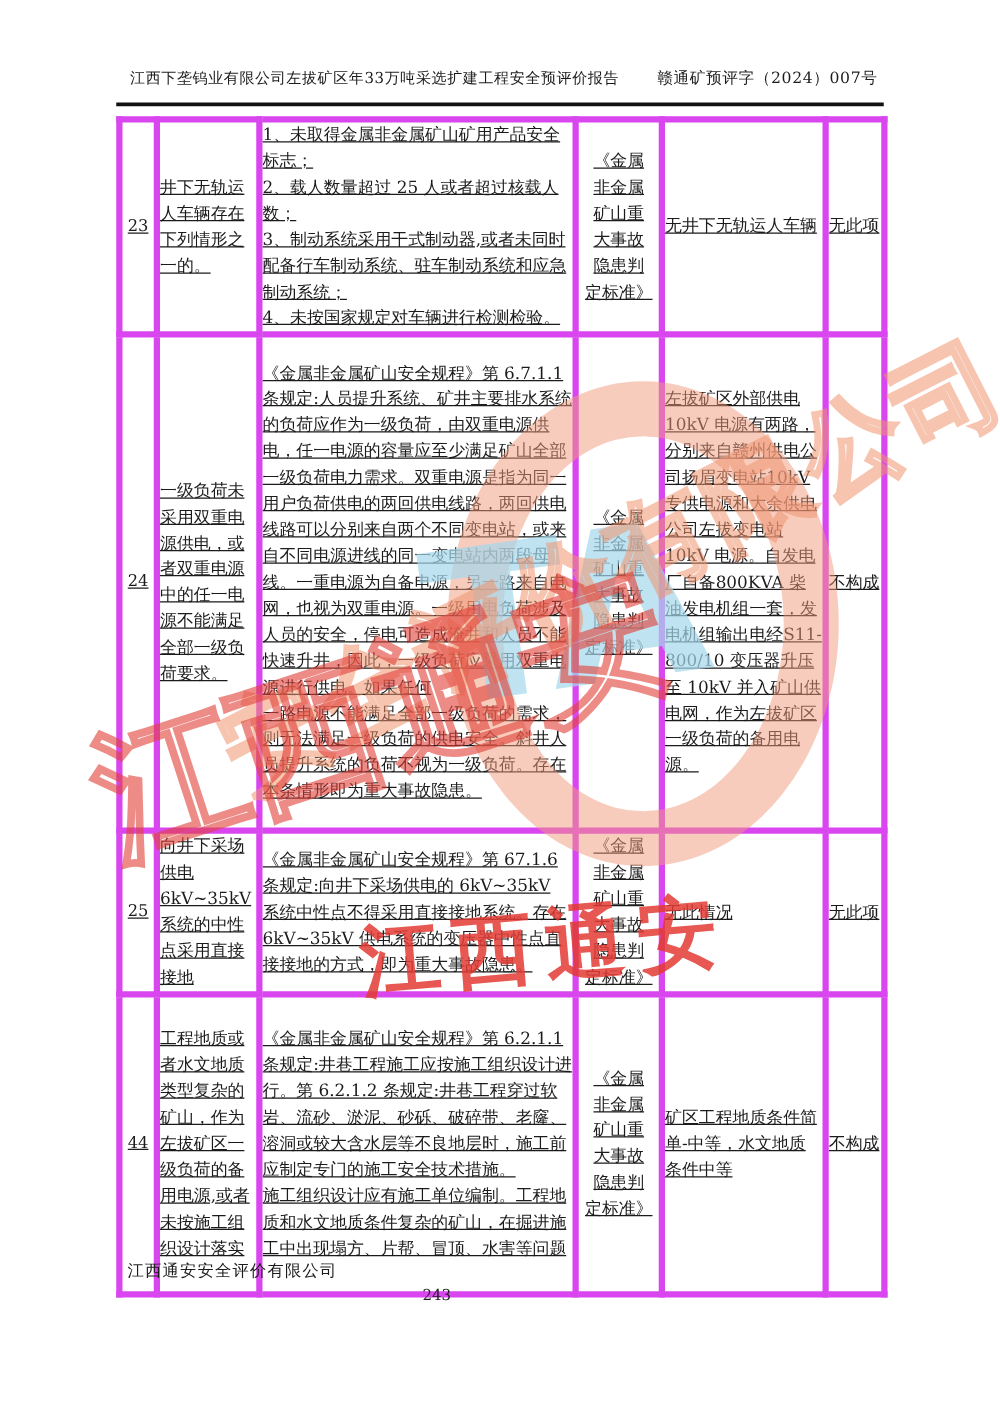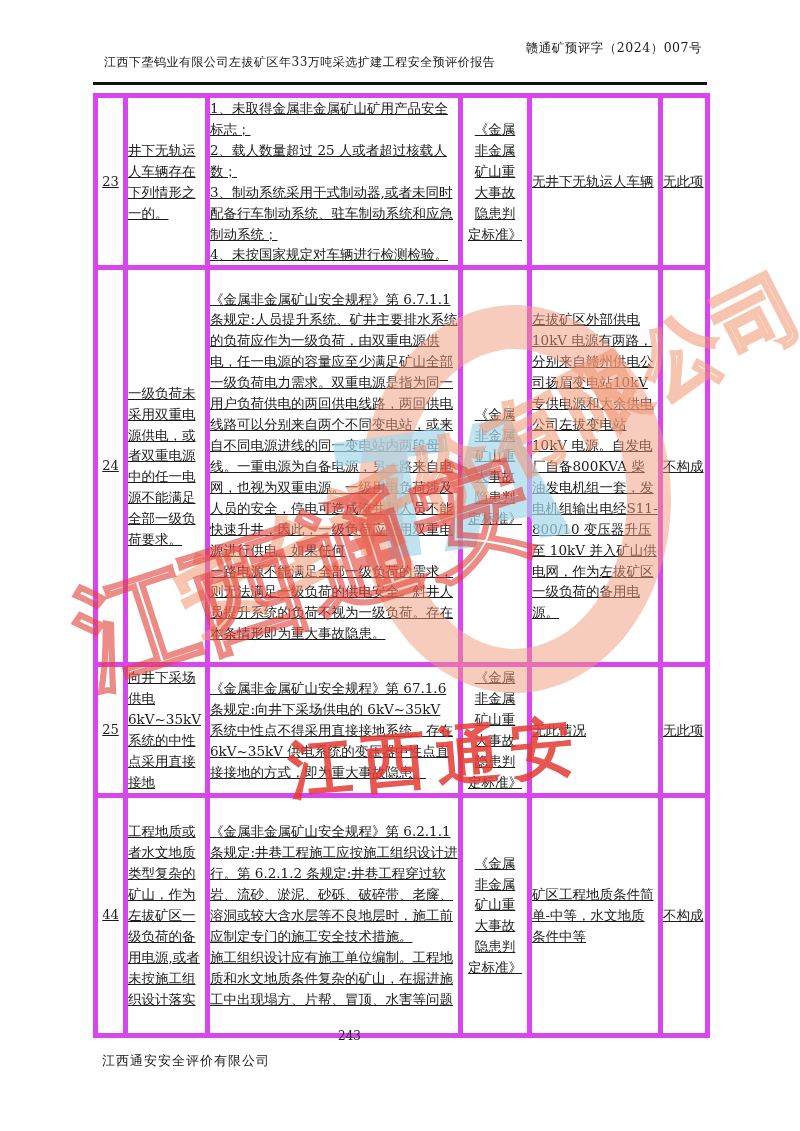--- a/index.html
+++ b/index.html
@@ -3,39 +3,39 @@
 <meta charset="utf-8">
 <style>
   html,body{margin:0;padding:0;}
   body{
     width:800px;height:1131px;position:relative;background:#ffffff;
     font-family:"DejaVu Serif","Liberation Serif",serif;color:#1b1b1b;
     overflow:hidden;
   }
   
   .hdr-left{position:absolute;left:104px;top:54px;font-size:12px;letter-spacing:.5px;}
-  .hdr-right{position:absolute;right:98px;top:40px;font-size:12.5px;letter-spacing:.5px;}
+  .hdr-right{position:absolute;right:98px;top:54px;font-size:12.5px;letter-spacing:.5px;}
   .hdr-rule{position:absolute;left:93px;top:82px;width:614px;height:2.5px;background:#111;}
   
   table.doc{
     position:absolute;left:93px;top:93px;width:614px;table-layout:fixed;
     border-collapse:collapse;font-size:13.5px;line-height:1.55;color:#1b1b1b;
   }
   table.doc td{border:5px solid #d946ef;padding:0;vertical-align:middle;overflow:hidden;text-decoration:underline;}
   table.doc{border:1.5px solid #2e2e2e;}
   tr.r23{height:170px;} tr.r24{height:397px;} tr.r25{height:130px;} tr.r26{height:240px;}
   td.seq{text-align:center;font-size:13px;}
   td.item{padding:2px 16px 2px 8px;text-align:left;}
   td.crit{padding:3px 6px 2px 7px;text-align:left;vertical-align:top;white-space:pre-line;}
   td.basis{padding:0 8px;text-align:center;white-space:pre-line;}
   td.situ{padding:2px 6px;text-align:left;}
   td.situ.center{}
   td.concl{padding:0 9px;text-align:left;}
   
-  .ftr-company{position:absolute;left:102px;top:1052px;font-size:13px;letter-spacing:1px;}
+  .ftr-company{position:absolute;left:102px;top:1008px;font-size:13px;letter-spacing:1px;}
   .ftr-page{position:absolute;left:338px;top:1029px;font-size:12px;}
   
   .wm{position:absolute;inset:0;pointer-events:none;z-index:5;overflow:hidden;}
   .wm-ring{
     position:absolute;left:358px;top:305px;width:225px;height:300px;
     border:44px solid #f2997b;border-radius:50%;opacity:.5;
   }
   .wm-seal-text{
     position:absolute;left:185px;top:555px;font-size:82px;font-weight:bold;
     color:transparent;-webkit-text-stroke:3px #f0946f;letter-spacing:4px;

